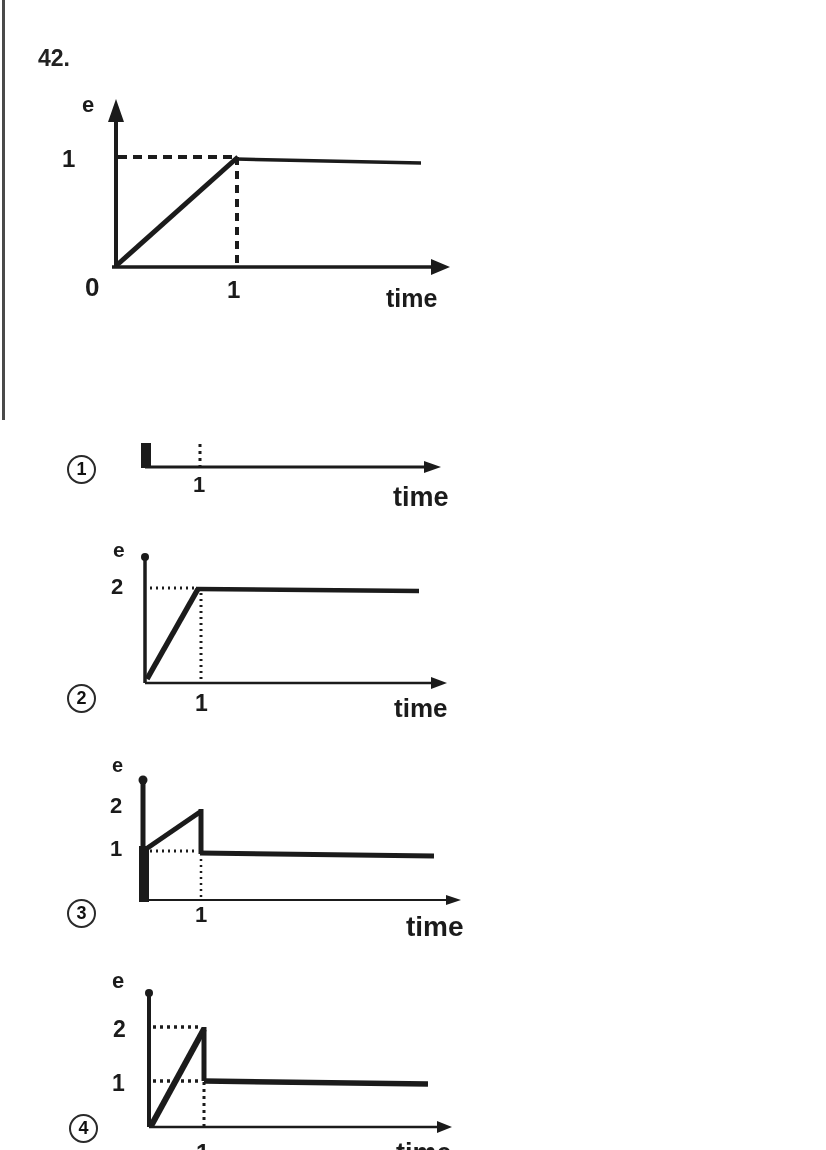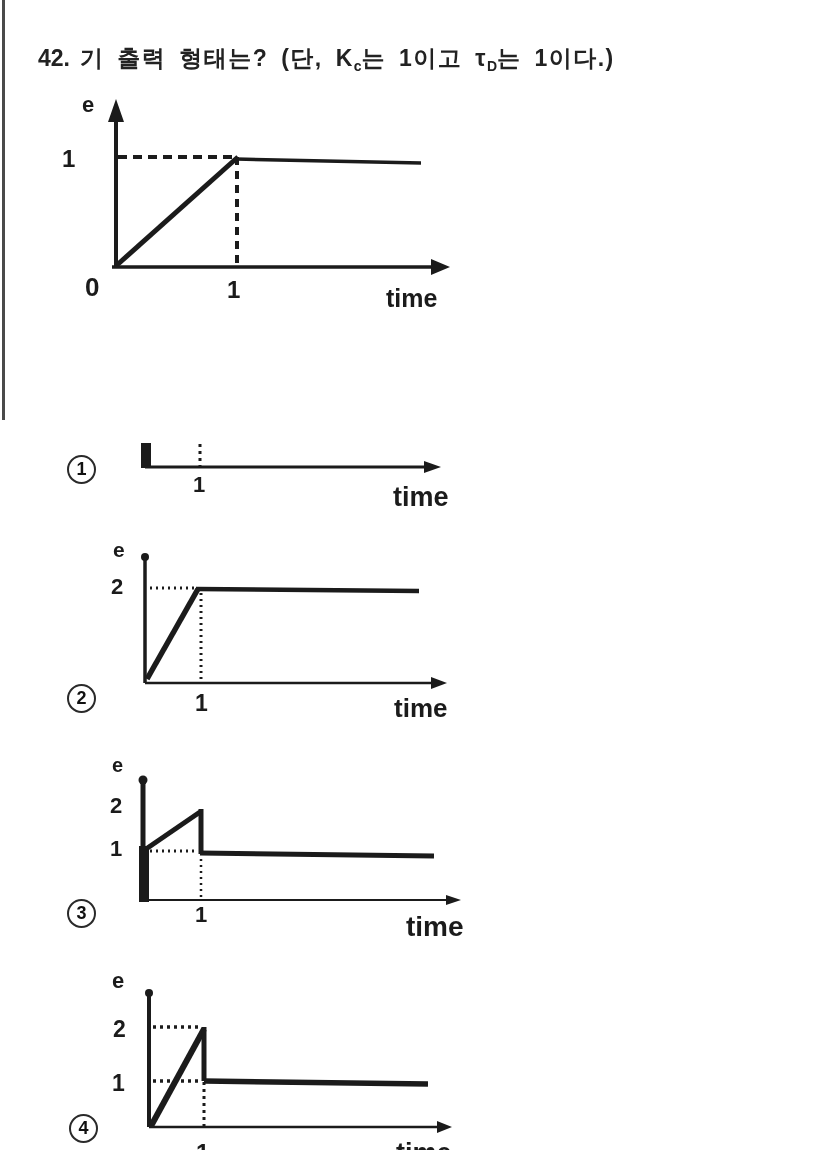--- a/index.html
+++ b/index.html
@@ -22,21 +22,20 @@
 </head>
 <body>
 
 <div class="page">
 
   <div class="page-edge"></div>
 
   <div class="question">
     <span class="qnum">42.</span>
     <div class="qtext">
-      <div><span>기 출력 형태는? (단, K</span><span class="sub">c</span><span>는 1이고 τ</span><span class="sub">D</span><span>는 1이다.)</span></div>
     </div>
   </div>
 
   <svg class="g" style="left:55px;top:85px;width:400px;height:230px" viewBox="55 85 400 230">
     <line class="stroke" x1="116" y1="106" x2="116" y2="268" stroke-width="4"></line>
     <polygon class="fill" points="116,99 108,122 124,122"></polygon>
     <line class="stroke" x1="118" y1="157" x2="236" y2="157" stroke-width="4" stroke-dasharray="9,6"></line>
     <line class="stroke" x1="237" y1="157" x2="237" y2="267" stroke-width="4" stroke-dasharray="8,6"></line>
     <line class="stroke" x1="117" y1="265" x2="238" y2="157" stroke-width="5"></line>
     <line class="stroke" x1="236" y1="159" x2="421" y2="163" stroke-width="3.5" stroke="#2a2a2a"></line>

